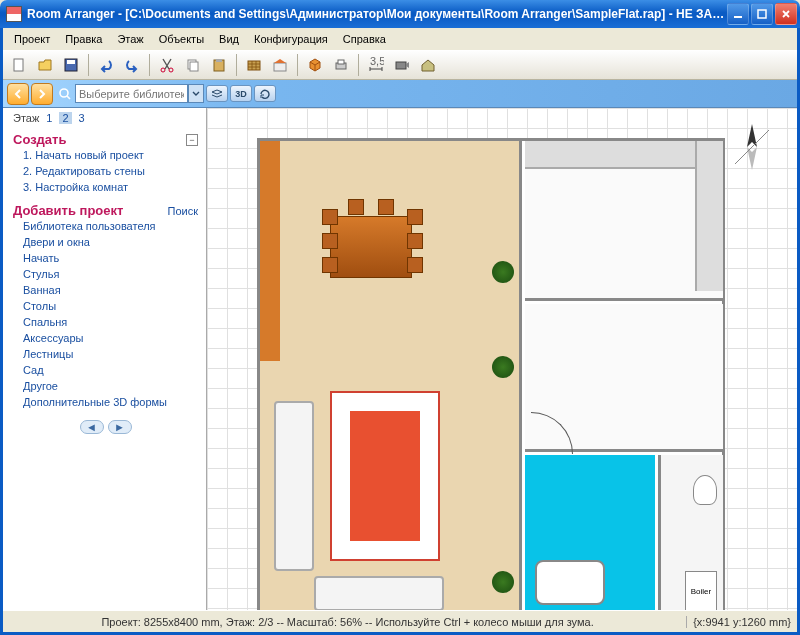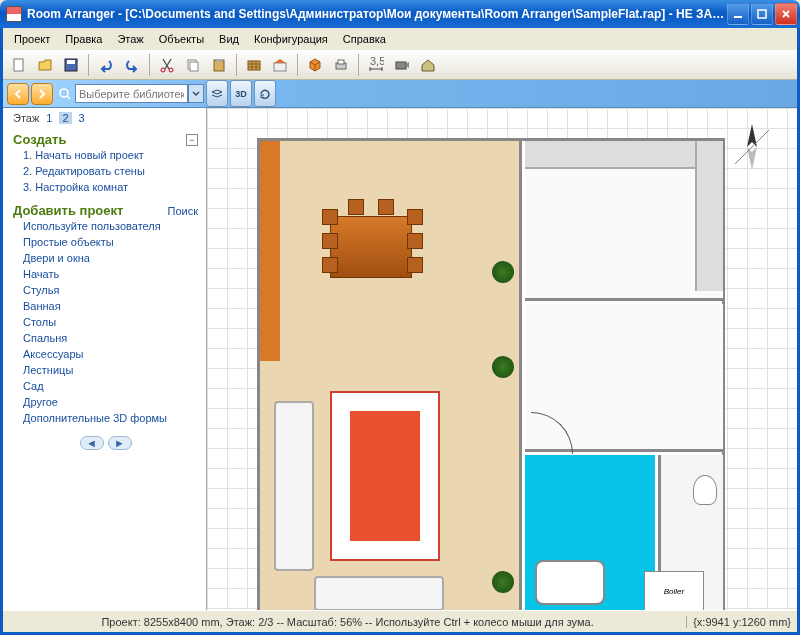--- a/index.html
+++ b/index.html
@@ -30,35 +30,35 @@
   .tsep { width: 1px; height: 22px; background: #b0ad9c; margin: 0 3px; }
 
   
   .secbar { height: 28px; background: linear-gradient(to right, #a7d7ff 0%, #79b7f0 30%, #6aa8e4 100%); display: flex; align-items: center; padding: 0 4px; border-bottom: 1px solid #5a88b8; gap: 2px; }
   .navsq { width: 22px; height: 22px; display: flex; align-items: center; justify-content: center; border-radius: 4px; background: linear-gradient(#e0edfa,#a8c6e8); border: 1px solid #6a94c0; }
   .navsq.orange { background: linear-gradient(#ffe0a0,#ffad30); border-color: #c07a20; }
   .searchwrap { display: flex; align-items: center; }
   .searchicon { width: 20px; height: 20px; display: flex; align-items: center; justify-content: center; }
   .searchbox { width: 113px; height: 19px; border: 1px solid #5a88b8; background: #fff; padding: 0 3px; color: #888; font-size: 11px; }
   .dropbtn { width: 16px; height: 19px; background: #cfe2f5; border: 1px solid #5a88b8; display: flex; align-items: center; justify-content: center; }
-  .secbtn { width: 22px; height: 27px; background: linear-gradient(#eef5fd,#b8d2ef); border: 1px solid #6a94c0; border-radius: 3px; display: flex; align-items: center; justify-content: center; color: #2a4a6a; font-size: 9px; font-weight: bold; }
+  .secbtn { width: 22px; height: 17px; background: linear-gradient(#eef5fd,#b8d2ef); border: 1px solid #6a94c0; border-radius: 3px; display: flex; align-items: center; justify-content: center; color: #2a4a6a; font-size: 9px; font-weight: bold; }
 
   
   .mainsplit { flex: 1; display: flex; overflow: hidden; }
 
   
   .sidebar { width: 204px; background: #fff; border-right: 1px solid #aaa; display: flex; flex-direction: column; overflow-y: auto; font-size: 12px; }
   .sbpad { padding: 4px 8px 4px 10px; }
   .floorrow { display: flex; align-items: center; gap: 4px; }
   .floorlbl { color: #444; }
   .floornum { color: #1a4fa0; padding: 0 3px; cursor: default; }
   .floornum.sel { background: #bcd4ed; }
   .sect { margin-top: 8px; }
   .secthdr { display: flex; align-items: center; justify-content: space-between; }
-  .secttitle { font-weight: bold; color: #4d7c0f; font-size: 13px; }
+  .secttitle { font-weight: bold; color: #be185d; font-size: 13px; }
   .sectcollapse { width: 12px; height: 12px; border: 1px solid #888; display: flex; align-items: center; justify-content: center; font-size: 9px; color: #555; }
   .sblink { color: #1a4fa0; padding: 2px 0 2px 10px; cursor: default; display: block; }
   .searchlink { color: #1a4fa0; font-size: 11px; cursor: default; }
   .sbscroll { display: flex; gap: 4px; justify-content: center; margin-top: 10px; }
   .sbscroll .arr { width: 24px; height: 14px; background: #e0ecf8; border: 1px solid #9ab8d6; border-radius: 7px; display: flex; align-items: center; justify-content: center; color: #3a68a0; }
 
   
   .canvas { flex: 1; position: relative; background: #fff; overflow: hidden; }
   .grid { position: absolute; inset: 0;
     background-image:
@@ -80,21 +80,21 @@
   .table { position: absolute; left: 70px; top: 75px; width: 82px; height: 62px; background: linear-gradient(#d67a2a,#a04e10); border: 1px solid #703500; }
   .chair { position: absolute; width: 16px; height: 16px; background: #b86020; border: 1px solid #703500; }
   .sofa { position: absolute; left: 14px; top: 260px; width: 40px; height: 170px; background: #f4f4f4; border: 2px solid #aaa; border-radius: 4px; }
   .sofa2 { position: absolute; left: 54px; top: 435px; width: 130px; height: 35px; background: #f4f4f4; border: 2px solid #aaa; border-radius: 4px; }
   .rug { position: absolute; left: 70px; top: 250px; width: 110px; height: 170px; background: #fff; border: 2px solid #d04030; }
   .rug-in { position: absolute; inset: 18px; background: #e85030; }
   .counter { position: absolute; left: 0; top: 0; width: 20px; height: 220px; background: #d67a2a; }
   .plant { position: absolute; width: 22px; height: 22px; border-radius: 50%; background: radial-gradient(#3a7a20,#1a4a10); }
   .tub { position: absolute; left: 10px; bottom: 10px; width: 70px; height: 45px; background: #fff; border: 2px solid #888; border-radius: 8px; }
   .toilet { position: absolute; right: 6px; top: 20px; width: 24px; height: 30px; background: #fff; border: 1px solid #888; border-radius: 50% 50% 30% 30%; }
-  .boiler { position: absolute; right: 19px; bottom: 4px; width: 60px; height: 40px; background: #fff; border: 1px solid #888; font-size: 8px; display: flex; align-items: center; justify-content: center; font-style: italic; }
+  .boiler { position: absolute; right: 6px; bottom: 4px; width: 32px; height: 40px; background: #fff; border: 1px solid #888; font-size: 8px; display: flex; align-items: center; justify-content: center; }
   .kcounter { position: absolute; left: 0; top: 0; width: 190px; height: 28px; background: #ddd; border-bottom: 2px solid #aaa; }
   .kcounter2 { position: absolute; right: 0; top: 0; width: 28px; height: 150px; background: #ddd; border-left: 2px solid #aaa; }
 
   
   .door { position: absolute; border: 1px solid #555; border-left: none; border-bottom: none; border-radius: 0 100% 0 0; width: 42px; height: 42px; }
 
   
   .statusbar { height: 22px; background: #ece9d8; border-top: 1px solid #fff; display: flex; align-items: center; padding: 0 6px; font-size: 11px; color: #333; }
   .statusbar .left { flex: 1; text-align: center; }
   .statusbar .right { border-left: 1px solid #aaa; padding-left: 6px; }
@@ -296,22 +296,21 @@
           <span class="sblink">1. Начать новый проект</span>
           <span class="sblink">2. Редактировать стены</span>
           <span class="sblink">3. Настройка комнат</span>
         </div>
 
         <div class="sect">
           <div class="secthdr">
             <span class="secttitle">Добавить проект</span>
             <span class="searchlink">Поиск</span>
           </div>
-          <span class="sblink">Используйте пользователя</span>
-          <span class="sblink">Простые объекты</span>
+          <span class="sblink">Библиотека пользователя</span>
           <span class="sblink">Двери и окна</span>
           <span class="sblink">Начать</span>
           <span class="sblink">Стулья</span>
           <span class="sblink">Ванная</span>
           <span class="sblink">Столы</span>
           <span class="sblink">Спальня</span>
           <span class="sblink">Аксессуары</span>
           <span class="sblink">Лестницы</span>
           <span class="sblink">Сад</span>
           <span class="sblink">Другое</span>

